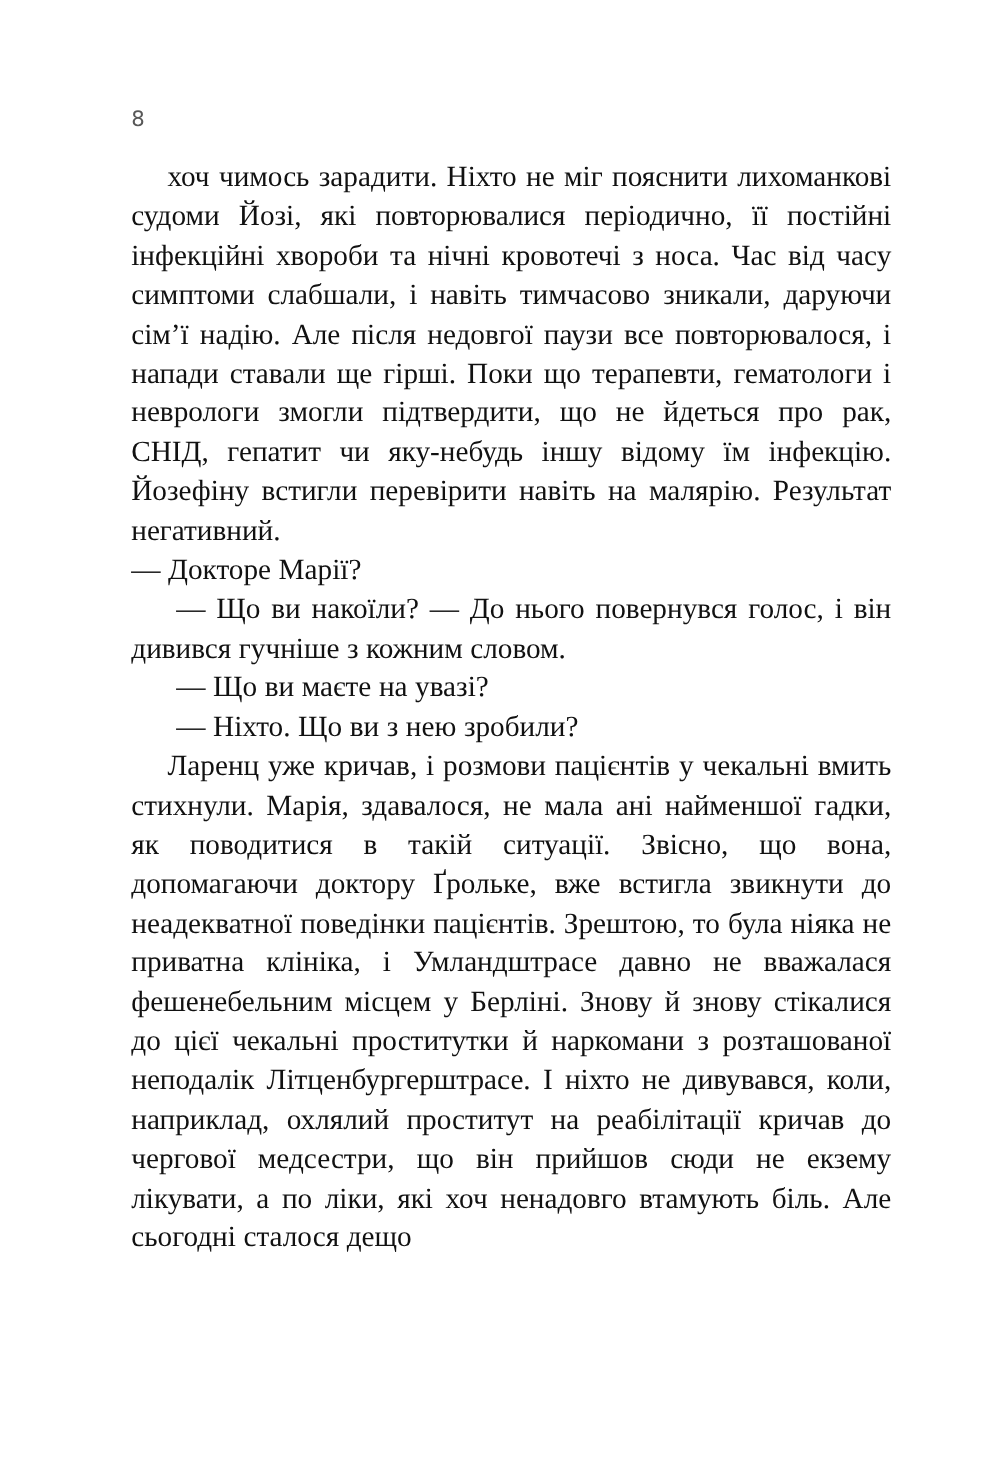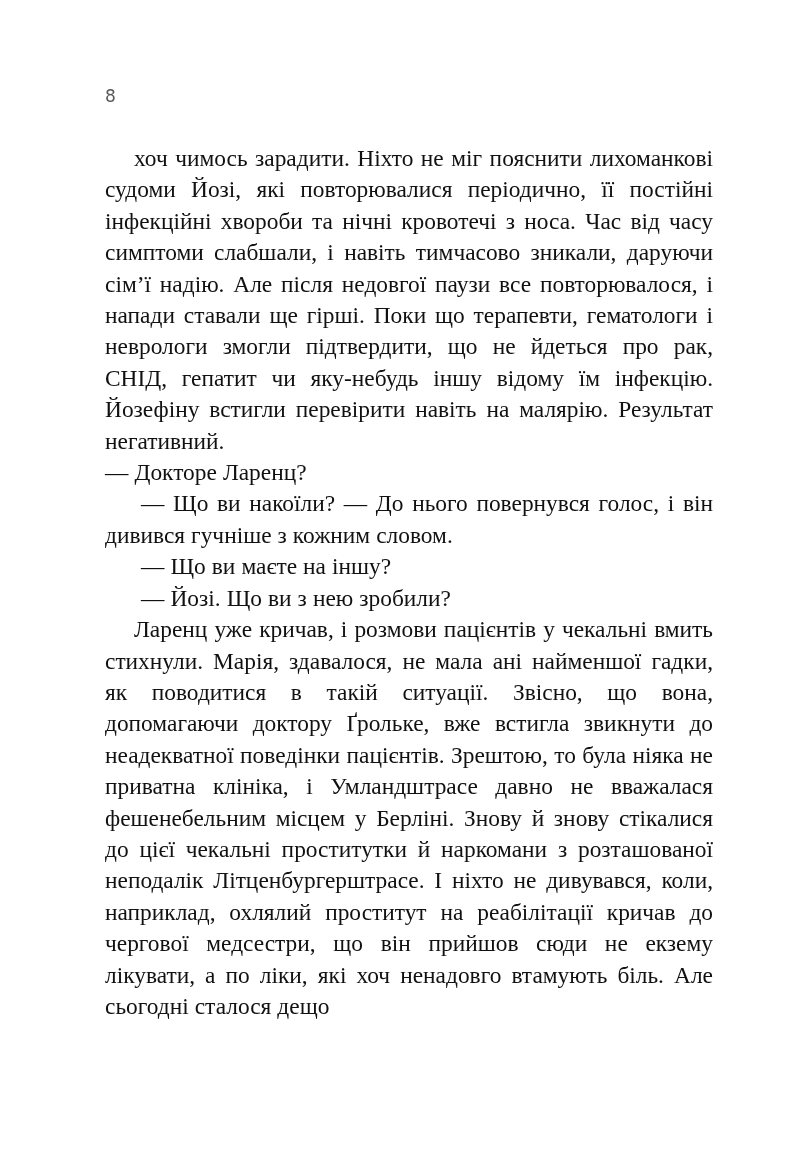--- a/index.html
+++ b/index.html
@@ -30,21 +30,21 @@
     font-family: "DejaVu Sans", "Liberation Sans", sans-serif;
     font-size: 17px;
     line-height: 20px;
     color: #585858;
     letter-spacing: 0.5px;
   }
 
   .textblock {
     position: absolute;
     left: 105px;
-    top: 143px;
+    top: 127px;
     width: 608px;
   }
 
   p.para {
     margin: 0;
     padding: 0;
     font-size: 23.4px;
     line-height: 31.4px;
     text-align: justify;
     text-justify: inter-word;
@@ -77,25 +77,25 @@
 <body>
 
 <div class="page">
 
   <div class="folio">8</div>
 
   <div class="textblock">
 
     <p class="para indent">хоч чимось зарадити. Ніхто не міг пояснити лихоманкові судоми Йозі, які повторювалися періодично, її постійні інфекційні хвороби та нічні кровотечі з носа. Час від часу симптоми слабшали, і навіть тимчасово зникали, даруючи сім’ї надію. Але після недовгої паузи все повторювалося, і напади ставали ще гірші. Поки що терапевти, гематологи і неврологи змогли підтвердити, що не йдеться про рак, СНІД, гепатит чи яку-небудь іншу відому їм інфекцію. Йозефіну встигли перевірити навіть на малярію. Результат негативний.</p>
 
-    <p class="para dialogue gap-before last-line-natural">— Докторе Ларенц?</p>
+    <p class="para dialogue gap-before last-line-natural">— Докторе Марії?</p>
 
 
     <p class="para dialogue-indent">— Що ви накоїли? — До нього повернувся голос, і він дивився гучніше з кожним словом.</p>
 
-    <p class="para dialogue-indent last-line-natural">— Що ви маєте на іншу?</p>
+    <p class="para dialogue-indent last-line-natural">— Що ви маєте на увазі?</p>
 
-    <p class="para dialogue-indent last-line-natural">— Йозі. Що ви з нею зробили?</p>
+    <p class="para dialogue-indent last-line-natural">— Ніхто. Що ви з нею зробили?</p>
 
     <p class="para indent">Ларенц уже кричав, і розмови пацієнтів у чекальні вмить стихнули. Марія, здавалося, не мала ані найменшої гадки, як поводитися в такій ситуації. Звісно, що вона, допомагаючи доктору Ґрольке, вже встигла звикнути до неадекватної поведінки пацієнтів. Зрештою, то була ніяка не приватна клініка, і Умландштрасе давно не вважалася фешенебельним місцем у Берліні. Знову й знову стікалися до цієї чекальні проститутки й наркомани з розташованої неподалік Літценбургерштрасе. І ніхто не дивувався, коли, наприклад, охлялий проститут на реабілітації кричав до чергової медсестри, що він прийшов сюди не екзему лікувати, а по ліки, які хоч ненадовго втамують біль. Але сьогодні сталося дещо</p>
 
   </div>
 </div>
 
 </body></html>

